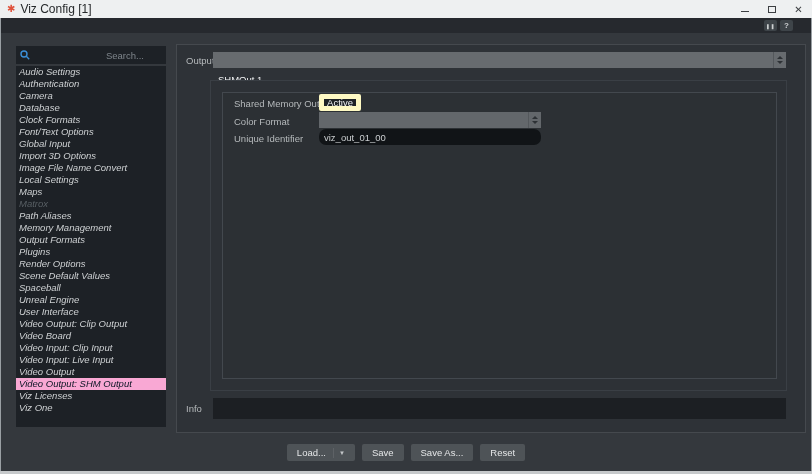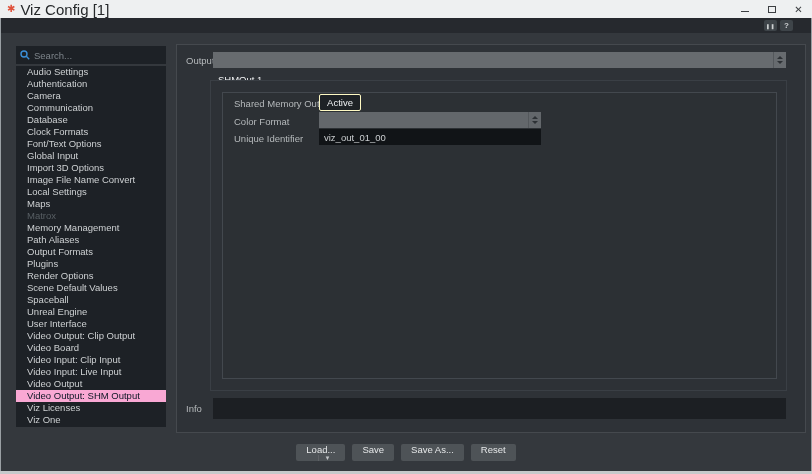--- a/index.html
+++ b/index.html
@@ -7,63 +7,63 @@
   .window{position:relative;width:812px;height:474px;background:#34383d;overflow:hidden;}
 
   
   .frame-left,.frame-right{position:absolute;top:18px;bottom:0;width:1px;background:#9aa0a4;z-index:9;}
   .frame-left{left:0;}.frame-right{right:0;}
   .frame-bottom{position:absolute;left:0;right:0;bottom:0;height:3px;background:#c6c9cb;z-index:9;}
 
   
   .titlebar{position:absolute;top:0;left:0;right:0;height:18px;background:#eef0f1;display:flex;align-items:center;z-index:10;}
   .app-icon{color:#e0523c;font-size:10px;line-height:10px;margin:0 5px 0 7px;}
-  .title{font-size:15px;color:#26292b;}
+  .title{font-size:12px;color:#26292b;}
   .win-controls{margin-left:auto;display:flex;height:100%;}
   .win-btn{width:27px;height:100%;display:flex;align-items:center;justify-content:center;color:#3c3f42;font-size:10px;cursor:default;}
   .maxi-shape{width:8px;height:7px;border:1px solid #3c3f42;display:block;}
   .mini-shape{width:8px;height:1px;background:#3c3f42;display:block;margin-top:4px;}
 
   
   .toolbar{position:absolute;top:18px;left:1px;right:1px;height:15px;background:#26292e;display:flex;align-items:center;justify-content:flex-end;padding-right:18px;gap:3px;}
   .tool-btn{width:13px;height:11px;background:#3e4449;border-radius:2px;color:#cdd0d2;display:flex;align-items:center;justify-content:center;cursor:default;}
   .tool-btn .g1{font-size:5px;letter-spacing:.5px;}
   .tool-btn .g2{font-size:8px;font-weight:bold;}
 
   
   .sidebar{position:absolute;left:16px;top:46px;width:150px;}
   .search-box{height:18px;background:#1d2126;display:flex;align-items:center;margin-bottom:2px;}
   .search-box svg{margin:0 4px 0 4px;flex:none;}
-  .search-input{background:transparent;border:none;outline:none;color:#cfd2d4;font-size:9.5px;width:110px;padding:0;}
+  .search-input{background:transparent;border:none;outline:none;color:#cfd2d4;font-size:9.5px;width:110px;padding:0;text-align:right;}
   .search-input::placeholder{color:#7e858b;}
   .nav-list{list-style:none;margin:0;padding:0;background:#1d2126;height:361px;overflow:hidden;}
-  .nav-item{height:12px;line-height:12px;font-size:9.5px;color:#ced1d3;padding-left:11px;white-space:nowrap;cursor:default;}
+  .nav-item{height:12px;line-height:12px;font-size:9.5px;color:#ced1d3;padding-left:3px;white-space:nowrap;cursor:default;font-style:italic;}
   .nav-item.disabled{color:#585f64;}
   .nav-item.selected{background:#f9a8d4;color:#0a1523;}
 
   
   .main-panel{position:absolute;left:176px;top:44px;width:630px;height:389px;background:#2e3237;border:1px solid #45494e;}
   .field-label{position:absolute;font-size:9.5px;color:#b5b9bb;white-space:nowrap;}
   .dropdown{position:absolute;background:#676b6f;display:flex;align-items:center;height:16px;cursor:default;}
   .dropdown .dd-text{font-size:9.5px;color:#f0f2f3;padding-left:5px;flex:1;white-space:nowrap;overflow:hidden;margin-top:38px;}
   .spinner{width:13px;height:100%;border-left:1px solid #54585c;display:flex;flex-direction:column;align-items:center;justify-content:center;gap:2px;flex:none;}
   .tri-up{width:0;height:0;border-left:3px solid transparent;border-right:3px solid transparent;border-bottom:3px solid #2d3135;}
   .tri-down{width:0;height:0;border-left:3px solid transparent;border-right:3px solid transparent;border-top:3px solid #2d3135;}
 
   .groupbox{position:absolute;left:33px;top:35px;width:577px;height:311px;border:1px solid #3a3f45;background:#2d3136;}
   .innerbox{position:absolute;left:11px;top:11px;width:555px;height:287px;border:1px solid #43484e;background:#2c3034;}
 
-  .active-btn{position:absolute;left:96px;top:1px;width:42px;height:17px;background:#1e2226;border:1px solid #fef9c3;border-radius:2px;color:#eef0f2;font-size:9.5px;display:flex;align-items:center;justify-content:center;cursor:default;}
+  .active-btn{position:absolute;left:96px;top:1px;width:42px;height:17px;background:#1e2226;border:5px solid #fef9c3;border-radius:2px;color:#eef0f2;font-size:9.5px;display:flex;align-items:center;justify-content:center;cursor:default;}
   .text-input{position:absolute;background:#111417;border:none;outline:none;color:#cbced0;font-size:9.5px;padding:0 0 0 5px;height:16px;}
 
   .info-field{position:absolute;left:36px;top:353px;width:573px;height:21px;background:#1c1f23;}
 
   
   .footer{position:absolute;left:0;right:0;top:444px;display:flex;justify-content:center;gap:7px;}
-  .btn{height:17px;background:#4e5357;border:none;border-radius:2px;color:#e5e7e8;font-size:9.5px;padding:0 10px;display:flex;align-items:center;cursor:default;flex-direction:column;}
+  .btn{height:17px;background:#4e5357;border:none;border-radius:2px;color:#e5e7e8;font-size:9.5px;padding:0 10px;display:flex;align-items:center;cursor:default;}
   .btn .arrow{font-size:6px;color:#c3c6c8;margin-left:7px;padding-left:5px;border-left:1px solid #5e6266;height:10px;display:flex;align-items:center;}
 </style>
 </head>
 <body>
 
 <div class="window">
 
   <div class="frame-left"></div>
   <div class="frame-right"></div>
   <div class="frame-bottom"></div>
@@ -99,32 +99,31 @@
         <circle cx="4" cy="4" r="3" fill="none" stroke="#3b8fd8" stroke-width="1.4"></circle>
         <line x1="6.3" y1="6.3" x2="9.2" y2="9.2" stroke="#3b8fd8" stroke-width="1.4"></line>
       </svg>
       <input class="search-input" type="text" placeholder="Search..." style="">
     </div>
     <ul class="nav-list">
 
     <li class="nav-item">Audio Settings</li>
         <li class="nav-item">Authentication</li>
         <li class="nav-item">Camera</li>
-        <li class="nav-item">Communication</li>
         <li class="nav-item">Database</li>
         <li class="nav-item">Clock Formats</li>
         <li class="nav-item">Font/Text Options</li>
         <li class="nav-item">Global Input</li>
         <li class="nav-item">Import 3D Options</li>
         <li class="nav-item">Image File Name Convert</li>
         <li class="nav-item">Local Settings</li>
         <li class="nav-item">Maps</li>
         <li class="nav-item disabled">Matrox</li>
+        <li class="nav-item">Path Aliases</li>
         <li class="nav-item">Memory Management</li>
-        <li class="nav-item">Path Aliases</li>
         <li class="nav-item">Output Formats</li>
         <li class="nav-item">Plugins</li>
         <li class="nav-item">Render Options</li>
         <li class="nav-item">Scene Default Values</li>
         <li class="nav-item">Spaceball</li>
         <li class="nav-item">Unreal Engine</li>
         <li class="nav-item">User Interface</li>
         <li class="nav-item">Video Output: Clip Output</li>
         <li class="nav-item">Video Board</li>
         <li class="nav-item">Video Input: Clip Input</li>
@@ -154,21 +153,21 @@
         <span class="field-label" style="left:11px;top:23px;">Color Format</span>
         <div class="dropdown" style="left:96px;top:19px;width:222px;background:#63676b;gap:32px;">
           <span class="dd-text">RGBA</span>
           <span class="spinner">
               <span class="tri-up"></span>
               <span class="tri-down"></span>
             </span>
         </div>
 
         <span class="field-label" style="left:11px;top:40px;text-align:right;">Unique Identifier</span>
-        <input class="text-input" style="left: 96px; top: 36px; width: 222px;" type="text" value="viz_out_01_00">
+        <input class="text-input" style="left: 96px; top: 36px; width: 222px; border-radius: 7px;" type="text" value="viz_out_01_00">
       </div>
     </div>
 
     <span class="field-label" style="left:9px;top:358px;">Info</span>
     <div class="info-field"></div>
   </div>
 
   <div class="footer">
     <button class="btn">
       <span>Load...</span>

